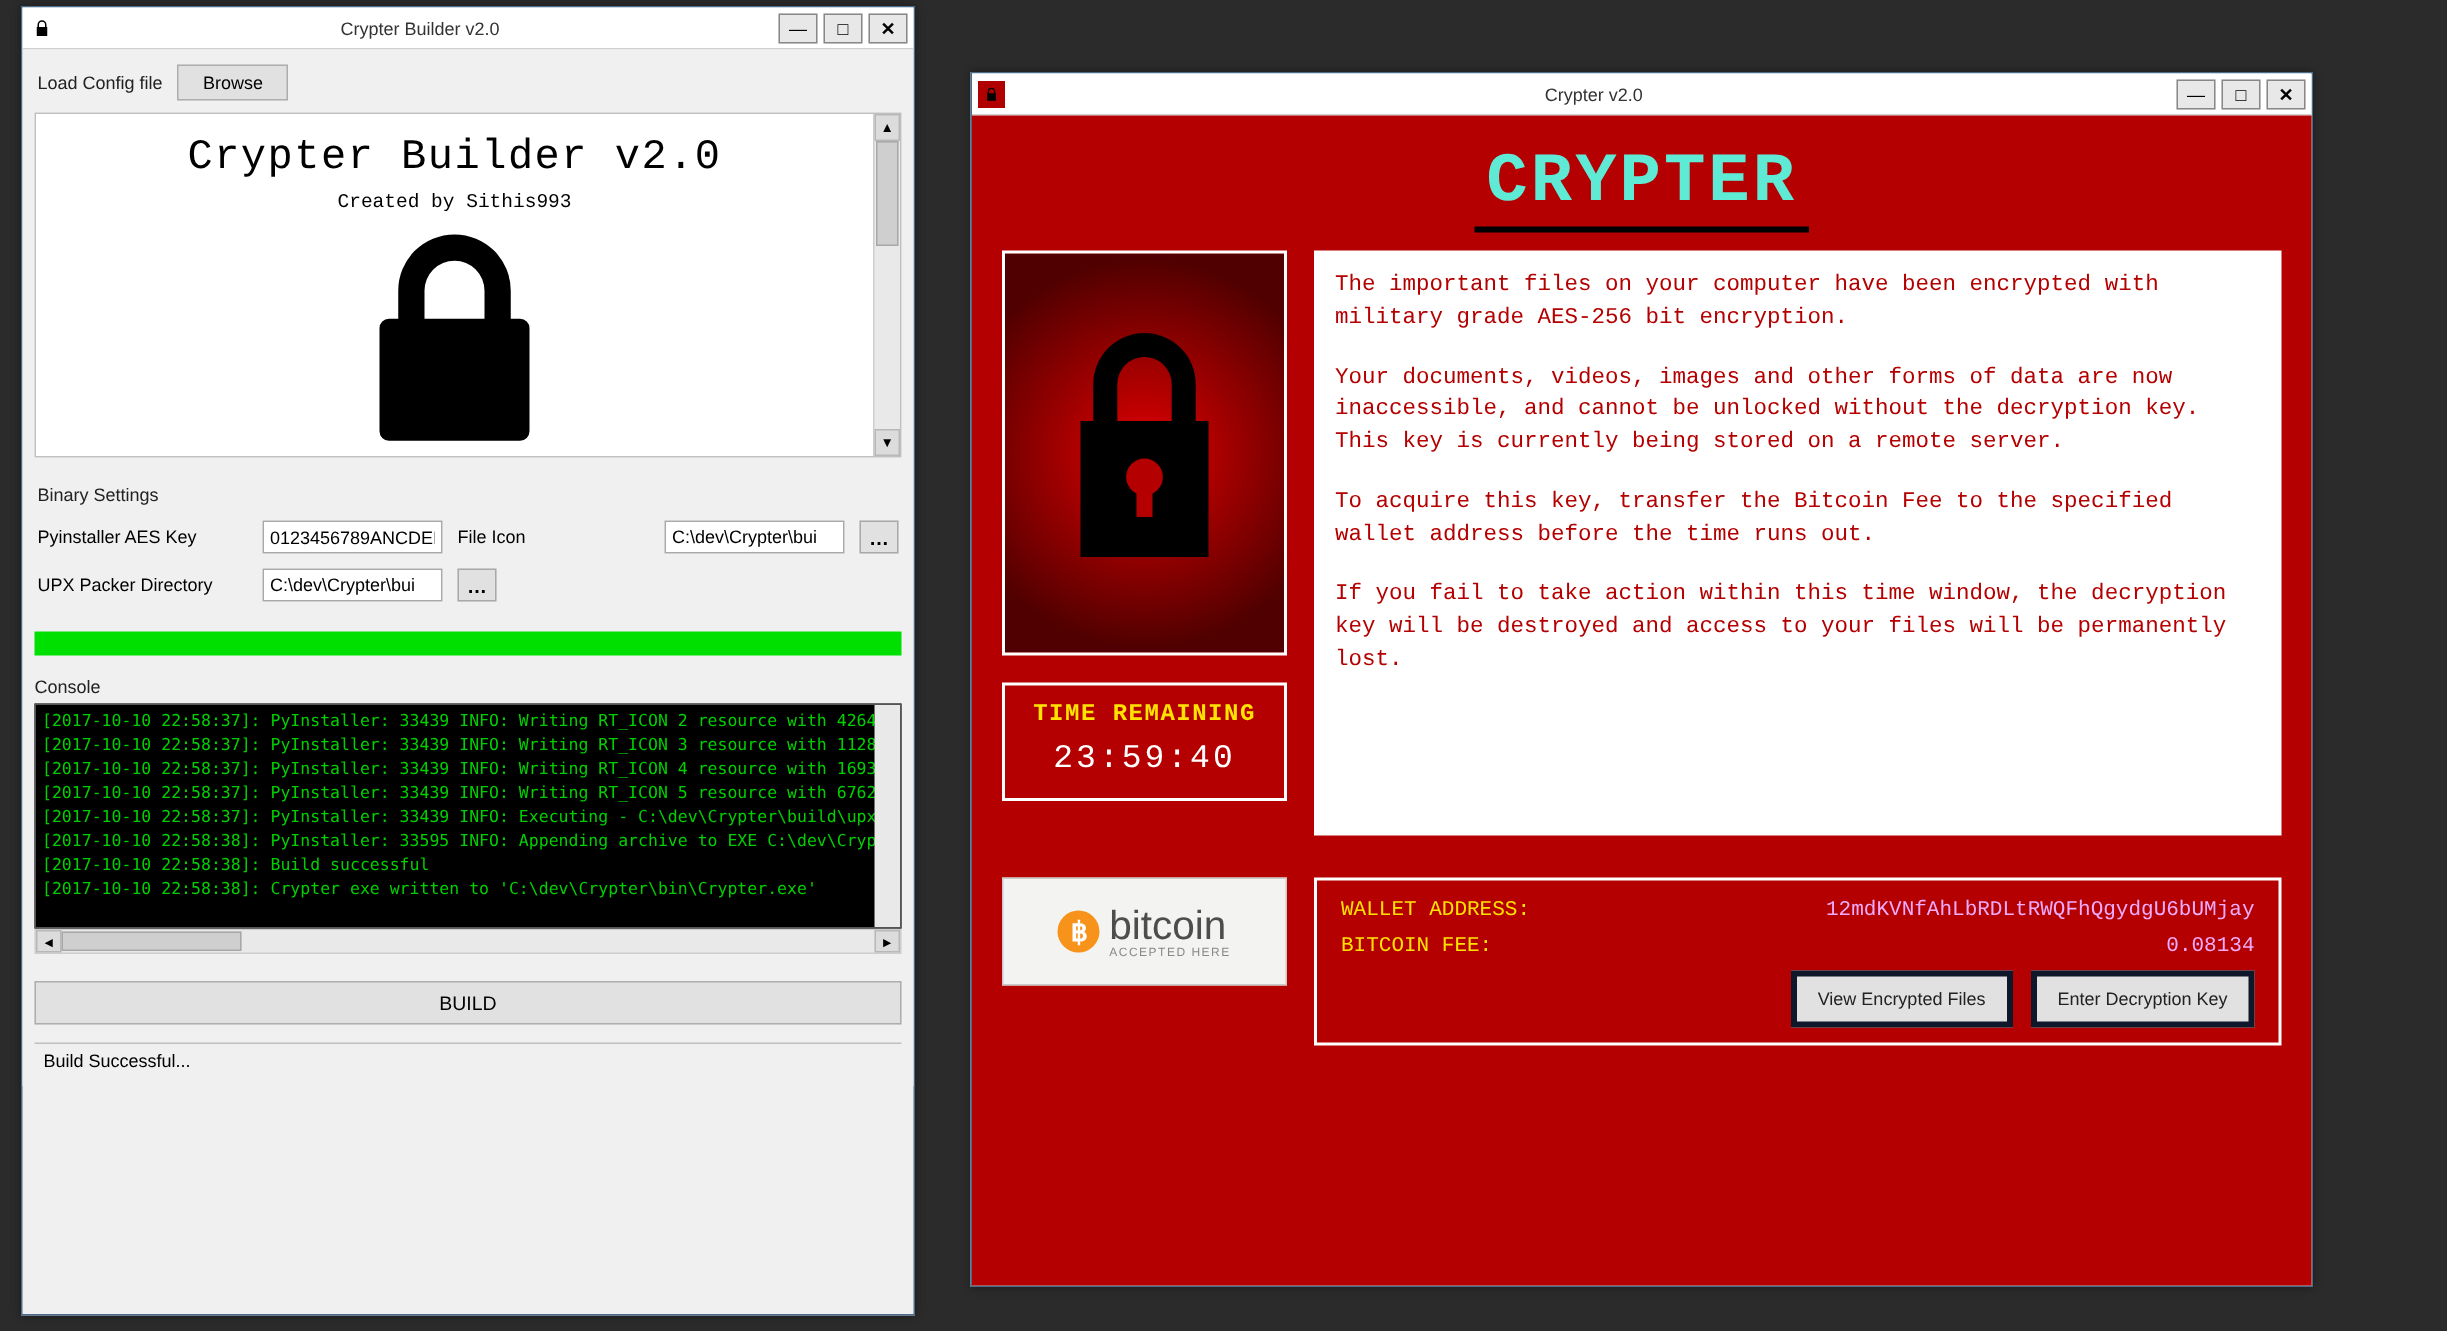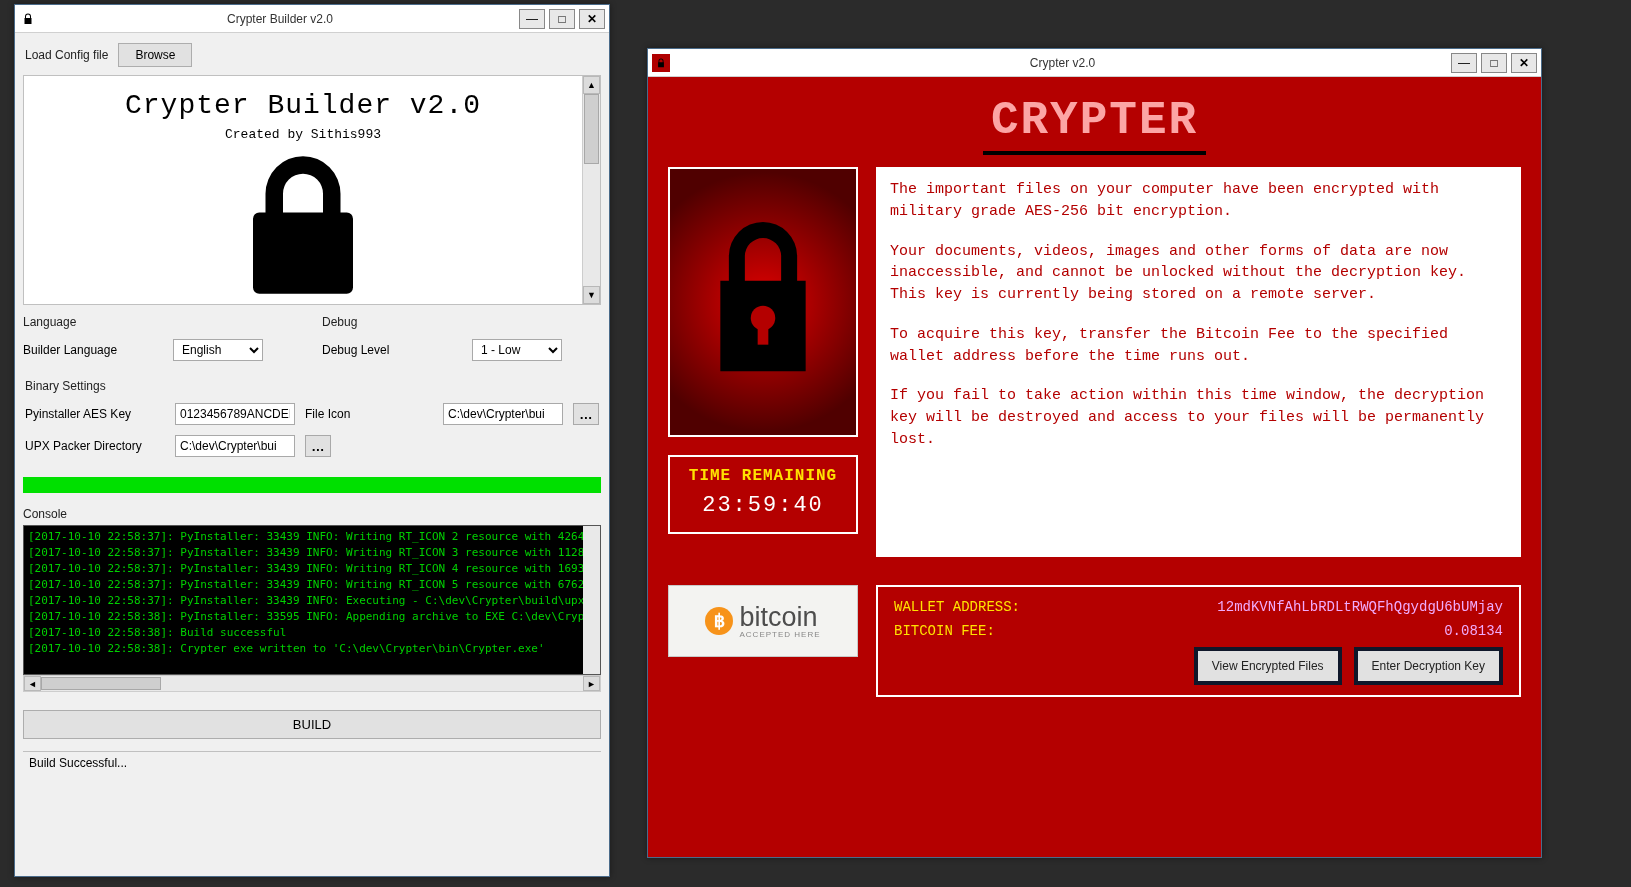--- a/index.html
+++ b/index.html
@@ -152,21 +152,21 @@
   padding: 18px 20px 20px;
   font-family: "Courier New", monospace;
   color:#fff;
   display:flex;
   flex-direction:column;
 }
 .r-brand {
   text-align:center;
   font-size: 46px;
   font-weight: bold;
-  color:#fca5a5;
+  color:#5eead4;
   letter-spacing: 2px;
   border-bottom: 4px solid #000;
   display:inline-block;
   margin: 0 auto 12px;
   padding: 0 8px 4px;
 }
 .r-sub {
   text-align:center;
   color:#ffe200;
   font-weight:bold;
@@ -268,36 +268,20 @@
       </div>
       <div class="vscroll">
         <div class="arrow">▲</div>
         <div class="track">
             <div class="thumb"></div>
           </div>
         <div class="arrow">▼</div>
       </div>
     </div>
 
-    <div class="grid2" style="margin-top:10px;">
-      <div class="col">
-        <div class="lbl">Language</div>
-        <div class="field-row">
-          <span class="flabel">Builder Language</span>
-          <select><option>English</option></select>
-        </div>
-      </div>
-      <div class="col">
-        <div class="lbl">Debug</div>
-        <div class="field-row">
-          <span class="flabel">Debug Level</span>
-          <select><option>1 - Low</option></select>
-        </div>
-      </div>
-    </div>
 
     <div class="group subtle" style="margin-top:14px;">
       <div class="lbl">Binary Settings</div>
       <div class="field-row">
         <span class="flabel">Pyinstaller AES Key</span>
         <input type="text" class="tin-narrow" value="0123456789ANCDEI" style="">
         <span class="flabel" style="width:70px;">File Icon</span>
         <div style="flex:1"></div>
         <input type="text" class="tin-narrow" value="C:\dev\Crypter\bui" style="">
         <button class="dotbtn">…</button>

